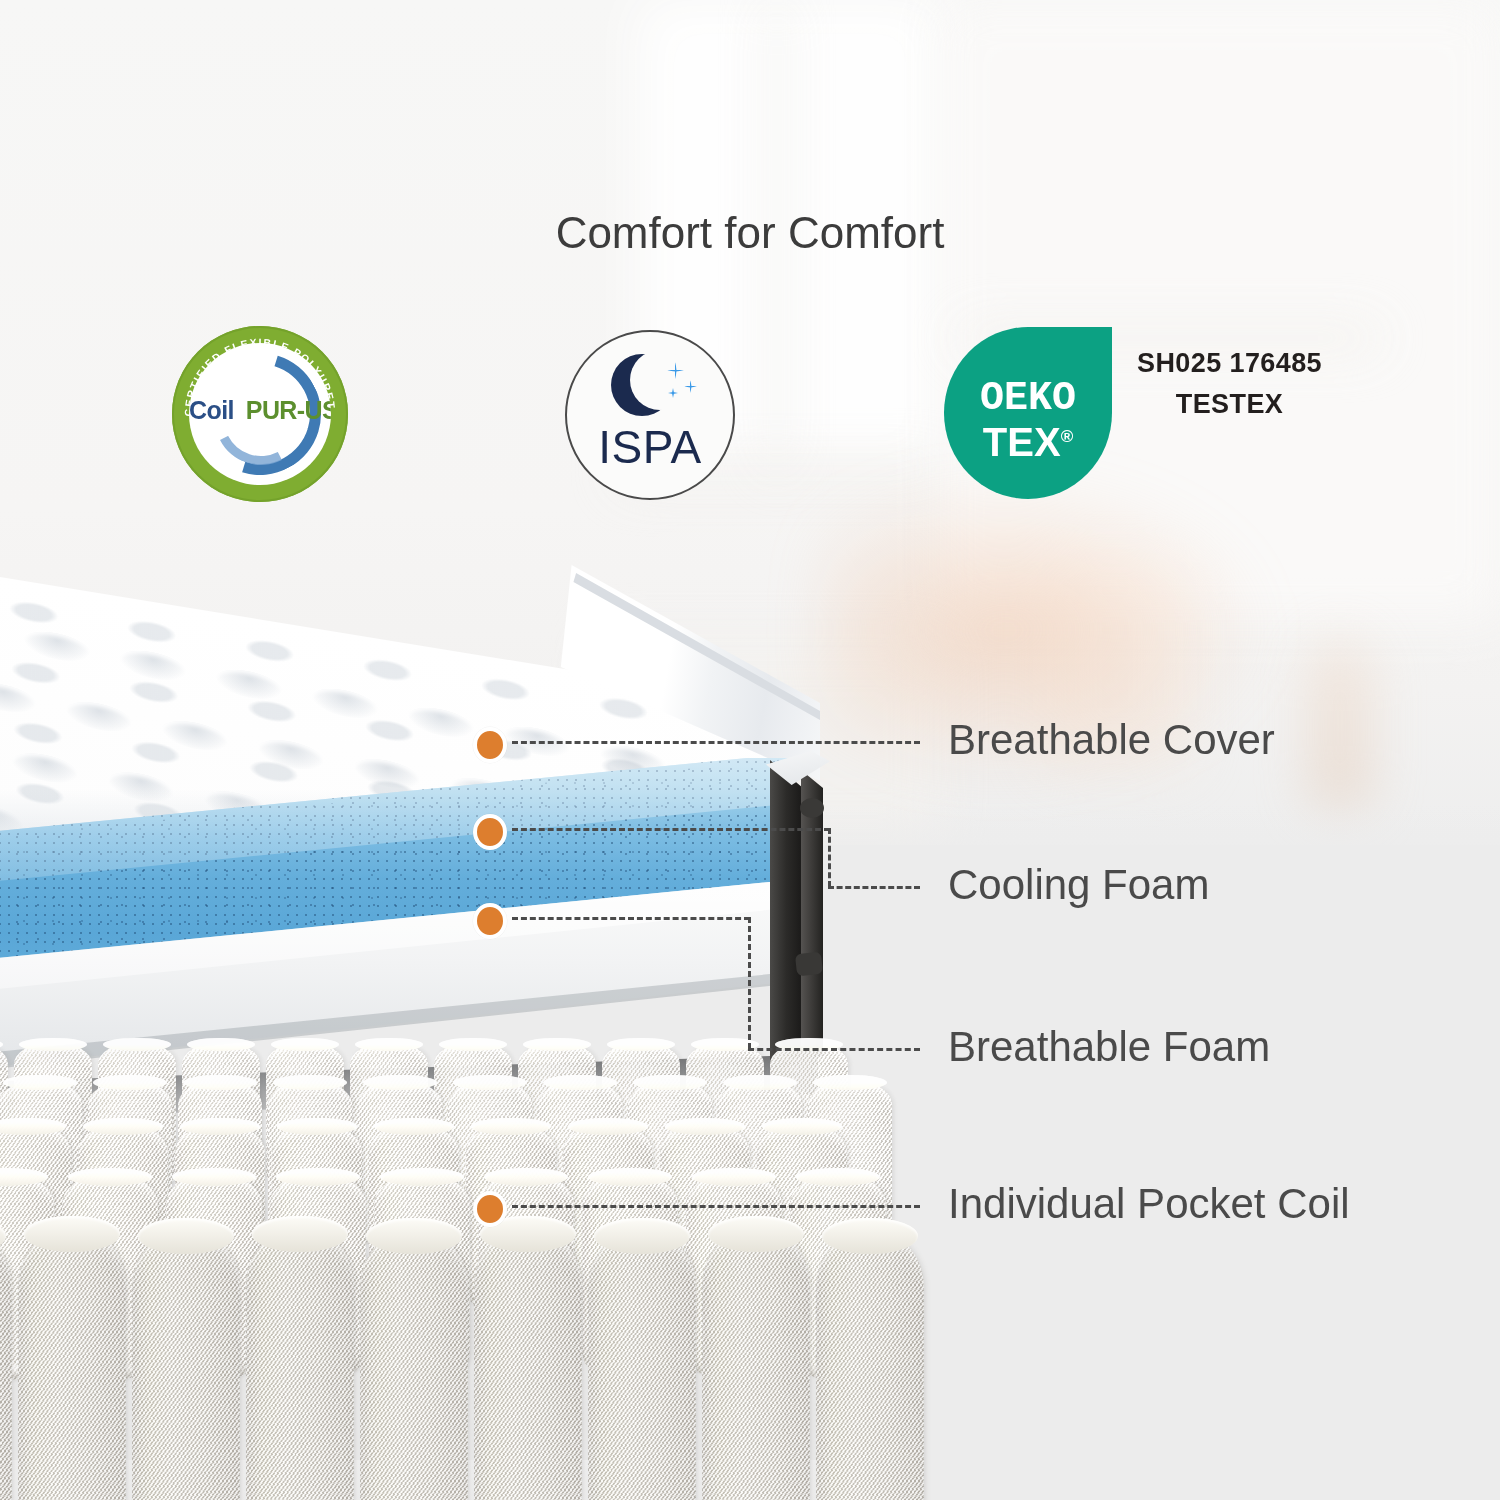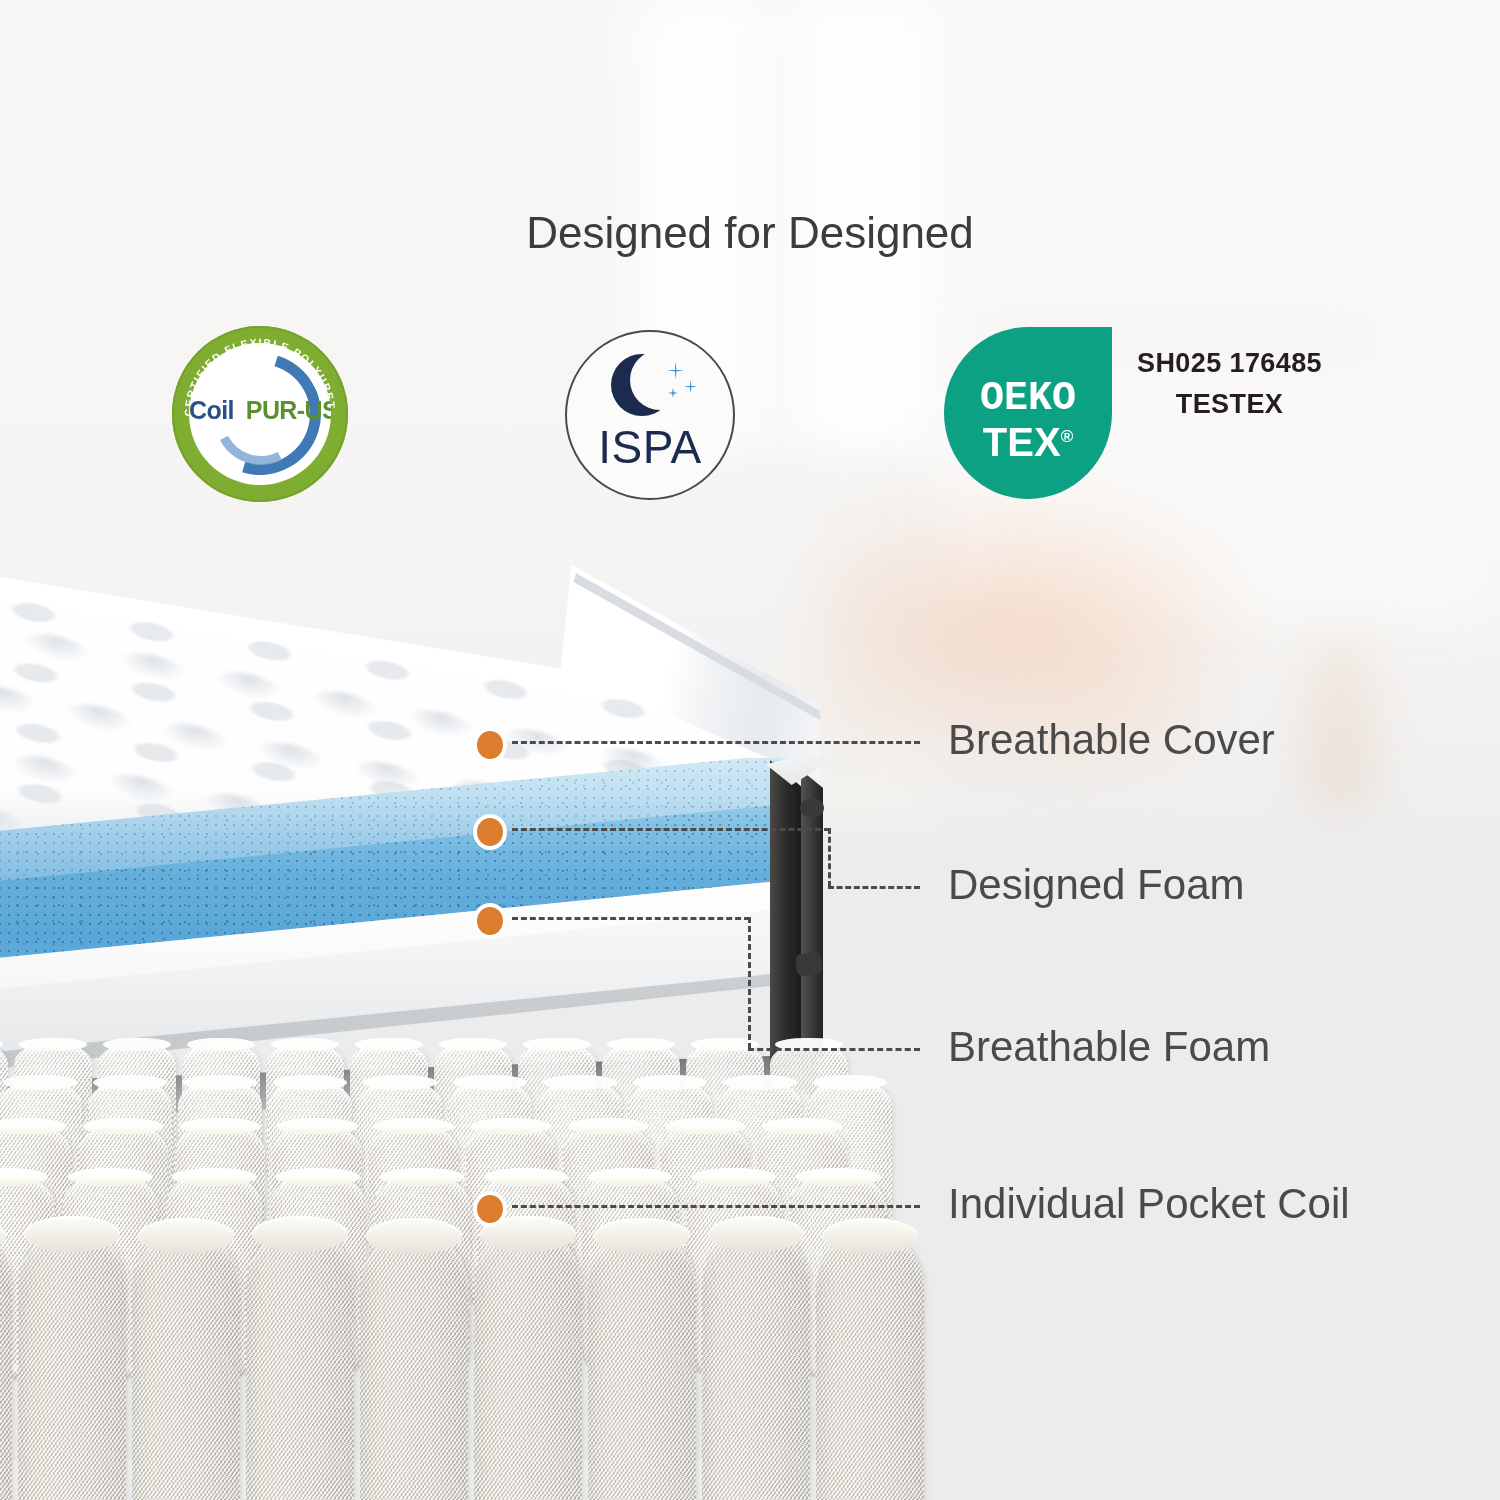--- a/index.html
+++ b/index.html
@@ -347,21 +347,21 @@
     <i class="r-wall"></i>
       <i class="r-shelf"></i>
       <i class="r-cab"></i>
     <i class="r-lamp"></i>
       <i class="r-warm"></i>
       <i class="r-vase"></i>
   </div>
   <div class="bg-lower-fade"></div>
   <div class="bg-lower"></div>
 
-  <div class="subtitle">Designed for Designed</div>
+  <div class="subtitle">Comfort for Comfort</div>
 
   <div class="badges">
 
     <div class="certipur">
       <svg class="arc" viewBox="0 0 176 176" aria-hidden="true">
         <defs>
           <path id="arcTop" d="M 20,88 A 68,68 0 0 1 156,88"></path>
           <path id="arcBot" d="M 28,88 A 60,60 0 0 0 148,88"></path>
         </defs>
         <text><textPath href="#arcTop" startOffset="50%" text-anchor="middle">CONTAINS CERTIFIED FLEXIBLE POLYURETHANE FOAM</textPath></text>
@@ -508,21 +508,21 @@
   <div class="callouts">
 
     <div class="cdot" style="left:473px; top:727px;"></div>
     <div class="cline h" style="left:512px; top:741px; width:408px;"></div>
     <div class="clabel" style="left:948px; top:719px;">Breathable Cover</div>
 
     <div class="cdot" style="left:473px; top:814px;"></div>
     <div class="cline h" style="left:512px; top:828px; width:318px;"></div>
     <div class="cline v" style="left:828px; top:828px; height:59px;"></div>
     <div class="cline h" style="left:828px; top:886px; width:92px;"></div>
-    <div class="clabel" style="left:948px; top:864px;">Designed Foam</div>
+    <div class="clabel" style="left:948px; top:864px;">Cooling Foam</div>
 
     <div class="cdot" style="left:473px; top:903px;"></div>
     <div class="cline h" style="left:512px; top:917px; width:238px;"></div>
     <div class="cline v" style="left:748px; top:917px; height:132px;"></div>
     <div class="cline h" style="left:748px; top:1048px; width:172px;"></div>
     <div class="clabel" style="left:948px; top:1026px;">Breathable Foam</div>
 
     <div class="cdot" style="left:473px; top:1191px;"></div>
     <div class="cline h" style="left:512px; top:1205px; width:408px;"></div>
     <div class="clabel" style="left:948px; top:1183px;">Individual Pocket Coil</div>

